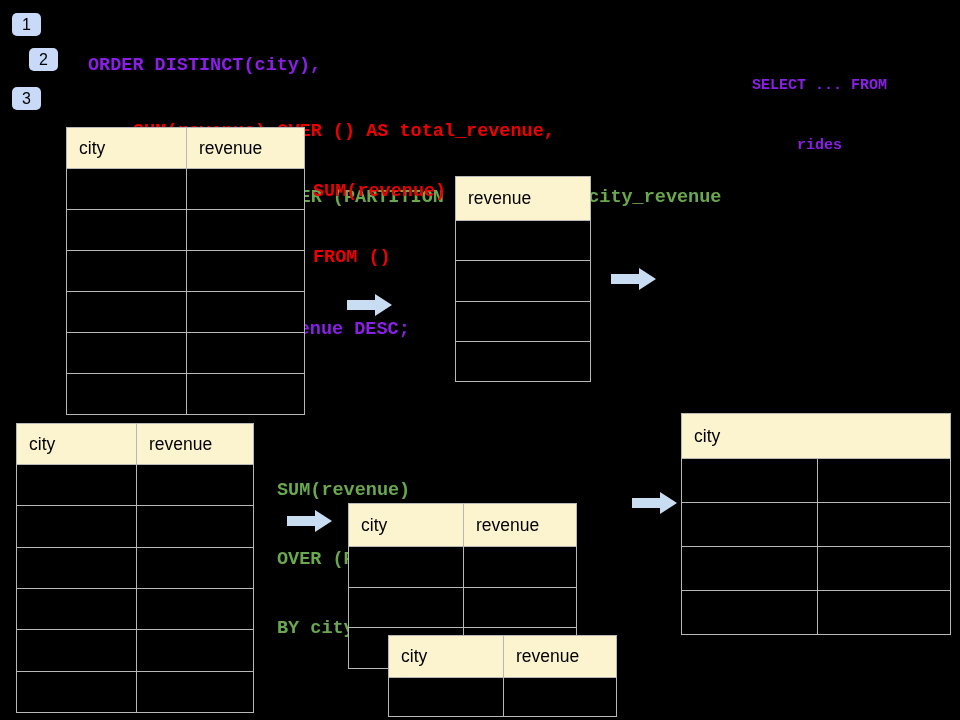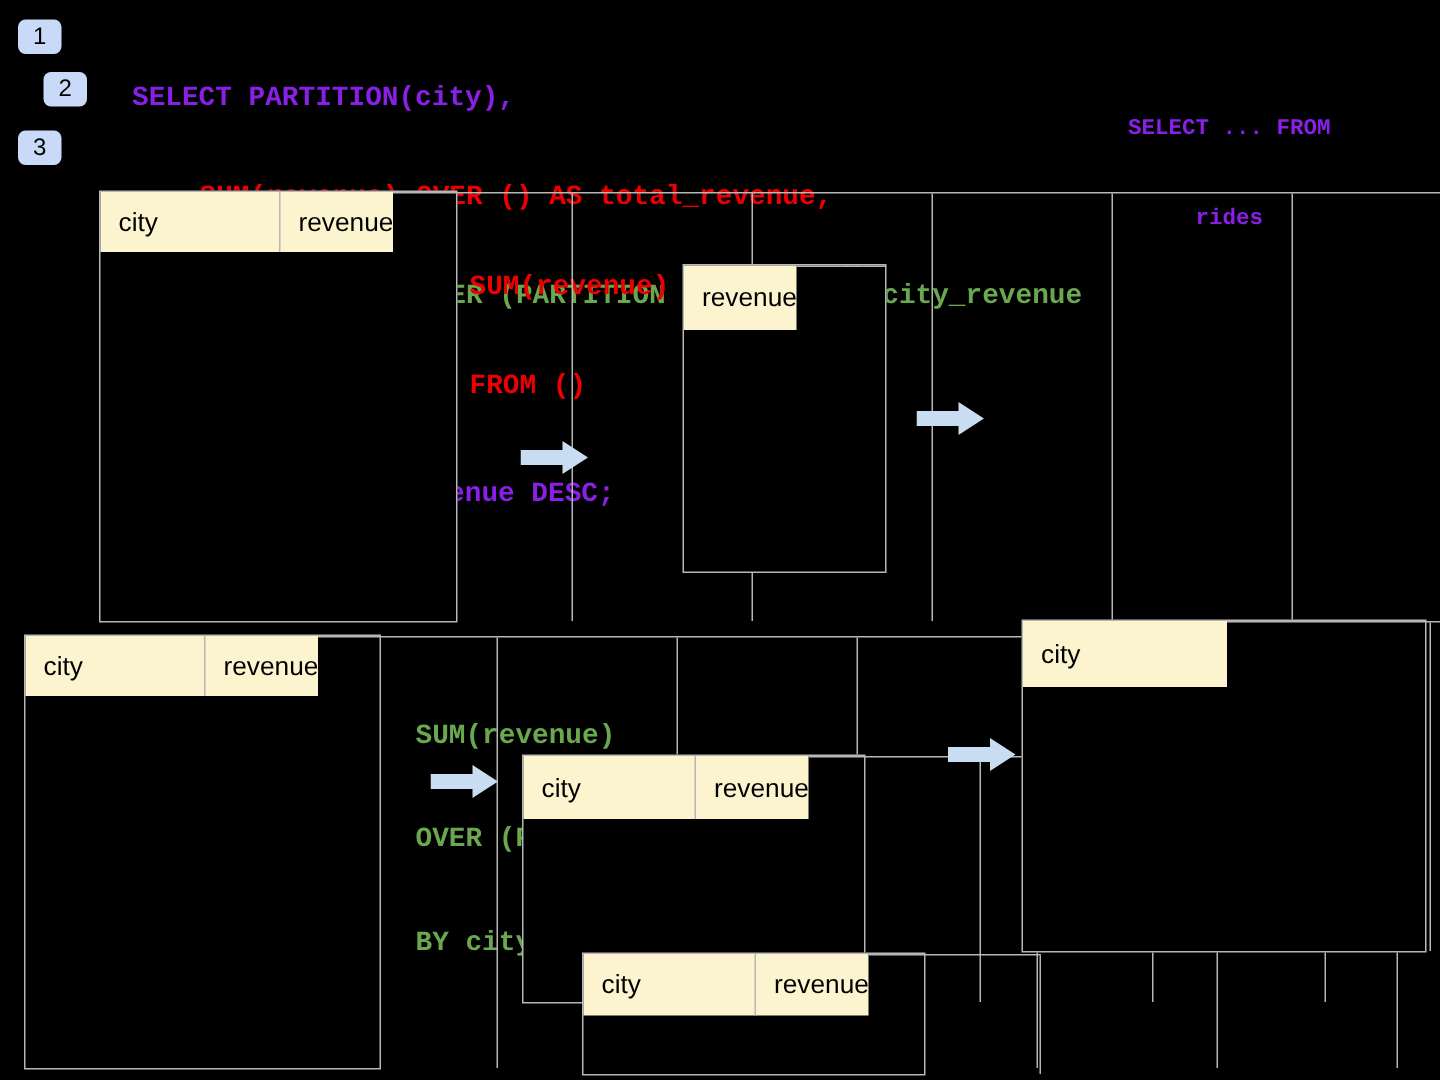--- a/index.html
+++ b/index.html
@@ -25,21 +25,21 @@
   .code-main .ln2, .code-main .ln3 { margin-left: 45px; }
   .code-main .ln4, .code-main .ln5 { margin-left: 22px; }
   .code-side { left: 752px; top: 36px; font-size: 15px; line-height: 20px; text-align: center; }
   .lbl-total { left: 313px; top: 137px; font-size: 18.5px; line-height: 22px; }
   .lbl-part  { left: 277px; top: 433px; font-size: 18.5px; line-height: 23px; }
   .purple { color: #8A1FE8; }
   .red    { color: #EE0000; }
   .green  { color: #6AA84F; }
   
   .tbl {
-    position: absolute; display: flex; flex-direction: row;
+    position: absolute; display: flex; flex-direction: column;
     border: 1px solid #B7B7B7; background: #000; box-sizing: border-box;
   }
   .thead { display: flex; flex: none; background: #FCF3CF; }
   .th {
     display: flex; align-items: center; padding-left: 12px;
     color: #000; font-size: 17.5px; box-sizing: border-box;
     border-right: 1px solid #B7B7B7; overflow: hidden;
   }
   .th:last-child { border-right: none; flex: 1; }
   .trow { display: flex; flex: 1; border-top: 1px solid #B7B7B7; }
@@ -53,21 +53,21 @@
 </head>
 <body>
 
 <div class="canvas">
 
   <div class="badge" style="left:12px;top:13px">1</div>
   <div class="badge" style="left:29px;top:48px">2</div>
   <div class="badge" style="left:12px;top:87px">3</div>
 
   <div class="code code-main">
-    <div class="ln1 purple">SELECT PARTITION(city),</div>
+    <div class="ln1 purple">ORDER DISTINCT(city),</div>
     <div class="ln2 red">SUM(revenue) OVER () AS total_revenue,</div>
     <div class="ln3 green">SUM(revenue) OVER (PARTITION BY city) as city_revenue</div>
     <div class="ln4 purple">FROM rides</div>
     <div class="ln5 purple">ORDER by city_revenue DESC;</div>
   </div>
 
   <div class="code code-side purple">
     <div>SELECT ... FROM</div>
     <div>rides</div>
   </div>

